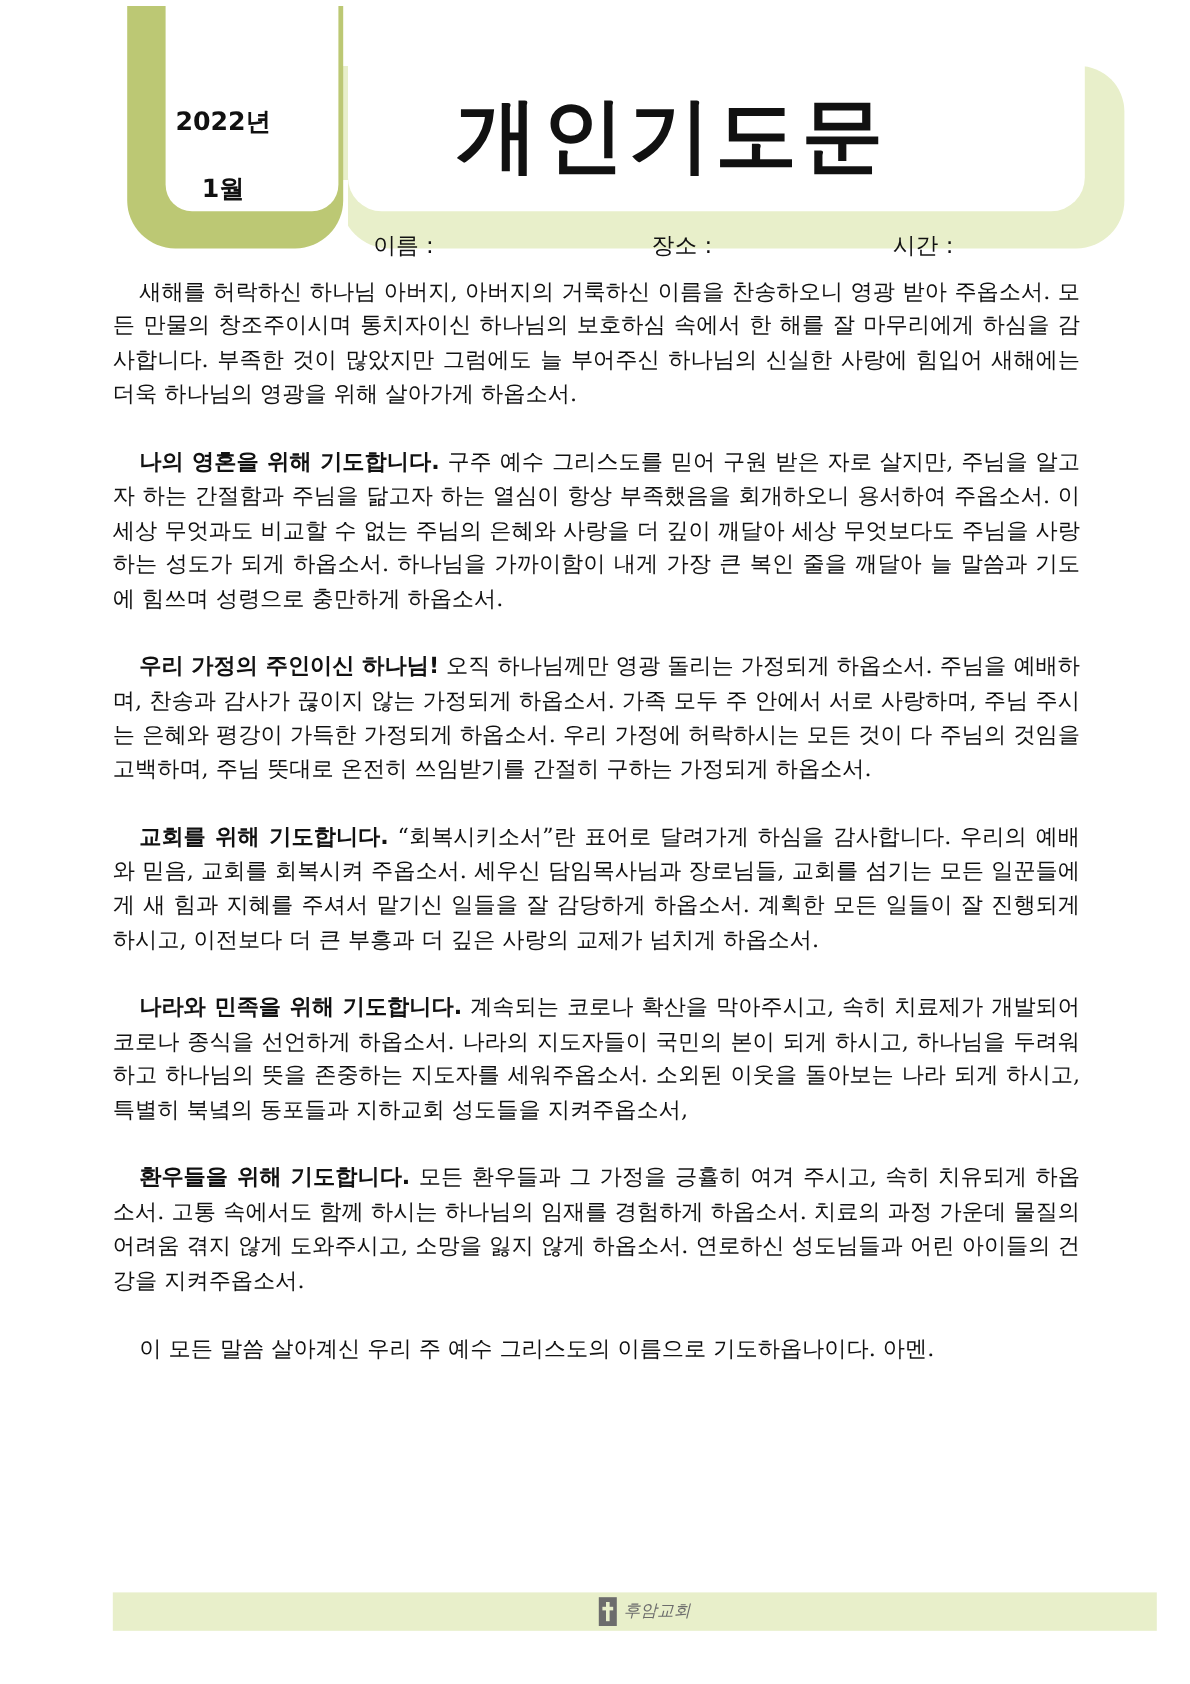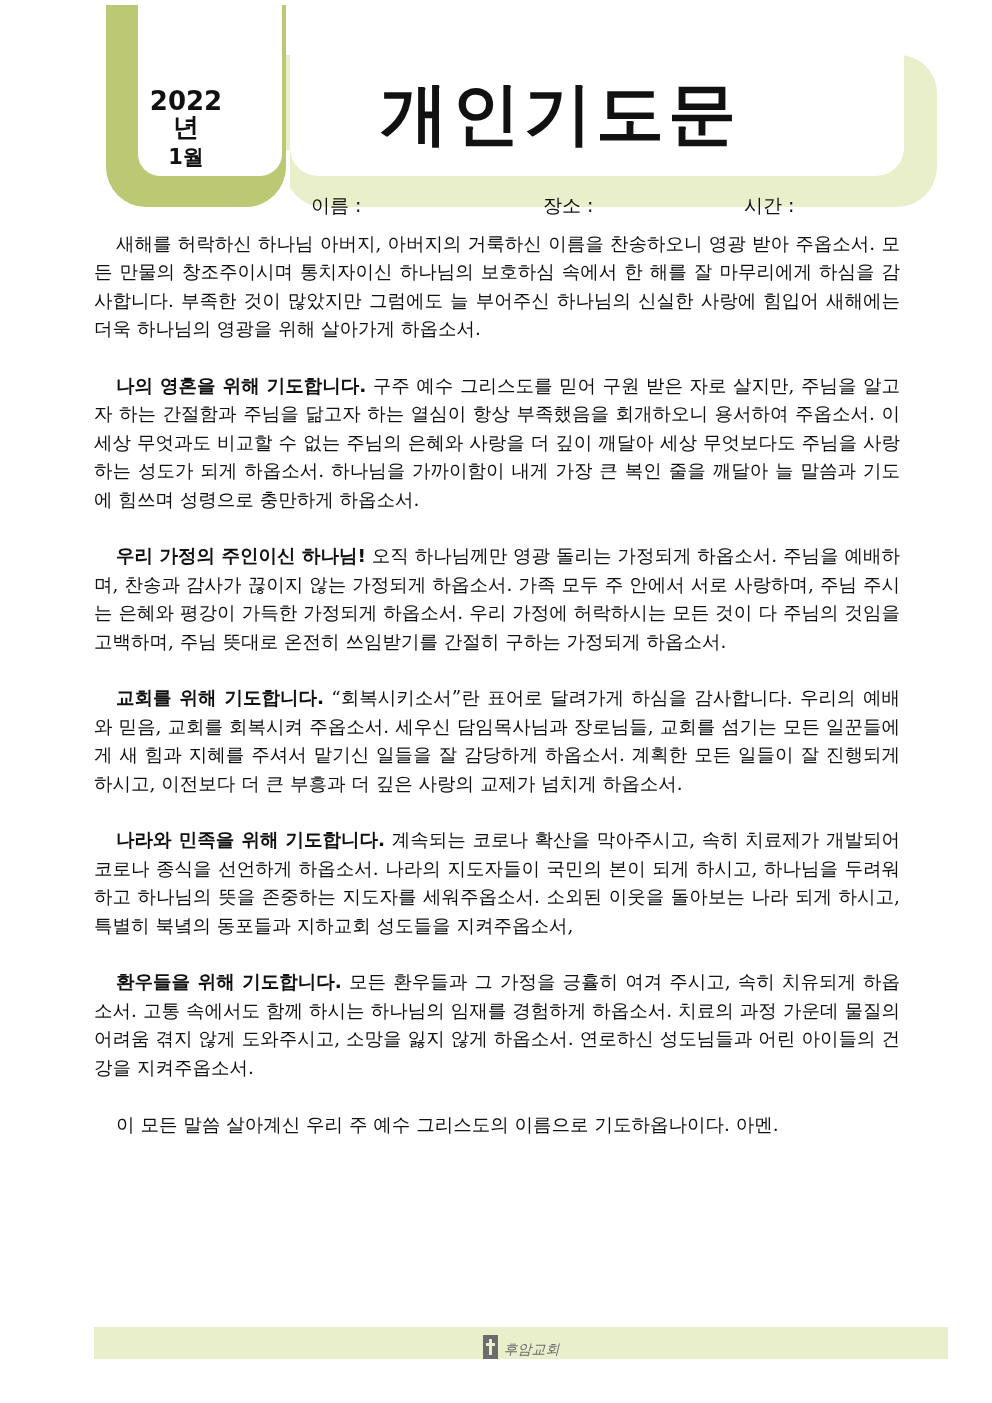--- a/index.html
+++ b/index.html
@@ -12,21 +12,21 @@
   .hdr-dark-l-inner { position: absolute; left: 138px; top: 0px; width: 144px; height: 176px;
                 background: #ffffff; border-radius: 0 0 22px 22px; }
   .hdr-light-j { position: absolute; left: 284px; top: 55px; width: 653px; height: 152px;
                 background: #e8efca; border-radius: 0 38px 40px 40px; }
   .hdr-light-j-inner { position: absolute; left: 290px; top: 40px; width: 614px; height: 136px;
                 background: #ffffff; border-radius: 0 0 28px 28px; }
   .hdr-light-notch { position: absolute; left: 280px; top: 150px; width: 10px; height: 57px;
                 background: #ffffff; }
 
   .hdr-year { position: absolute; left: 143px; top: 88px; width: 86px; text-align: center;
-              font-family: "DejaVu Sans", sans-serif; font-weight: bold; font-size: 26px; line-height: 26px; }
+              font-family: "DejaVu Sans", sans-serif; font-weight: bold; font-size: 21px; line-height: 26px; }
   .hdr-month { position: absolute; left: 143px; top: 124px; width: 86px; text-align: center;
               font-family: "DejaVu Sans", sans-serif; font-weight: bold; font-size: 21px; line-height: 26px; margin-top: 20px; }
   .hdr-title { position: absolute; left: 380px; top: 78px; width: 360px; text-align: center;
                font-family: "DejaVu Sans", sans-serif; font-weight: bold; font-size: 68px; line-height: 72px;
                letter-spacing: 4px; }
 
   .hdr-field { position: absolute; top: 192px; font-size: 19px; line-height: 26px;
                font-family: "DejaVu Sans", sans-serif; }
   .hdr-field-name { left: 311px; }
   .hdr-field-place { left: 526px; margin-left: 17px; }
@@ -34,21 +34,21 @@
 
   
   .content { position: absolute; left: 94px; top: 230px; width: 806px;
              font-family: "DejaVu Serif", "Liberation Serif", serif; font-size: 18.5px; line-height: 28.4px;
              text-align: justify; }
   .para { margin: 0 0 28.4px 0; text-indent: 22px; }
   .para .lead { font-family: "DejaVu Sans", sans-serif; font-weight: bold; }
 
   
   .footer-bar { position: absolute; left: 94px; top: 1327px; width: 854px; height: 32px;
-                background: #e8efca; display: flex; align-items: flex-end; justify-content: center; gap: 6px; }
+                background: #e8efca; display: flex; align-items: center; justify-content: center; gap: 6px; padding-left: 16px; }
   .logo-mark { width: 15px; height: 24px; background: #6c6c6c; position: relative; }
   .logo-mark::before { content: ""; position: absolute; left: 6px; top: 4px; width: 3px; height: 16px; background: #e8efca; }
   .logo-mark::after { content: ""; position: absolute; left: 3px; top: 8px; width: 9px; height: 3px; background: #e8efca; }
   .logo-text { font-family: "DejaVu Serif", serif; font-size: 14px; color: #6c6c6c; font-style: italic; }
 </style>
 </head>
 <body>
 
 <div class="hdr-light-j"></div>
 <div class="hdr-light-j-inner"></div>

